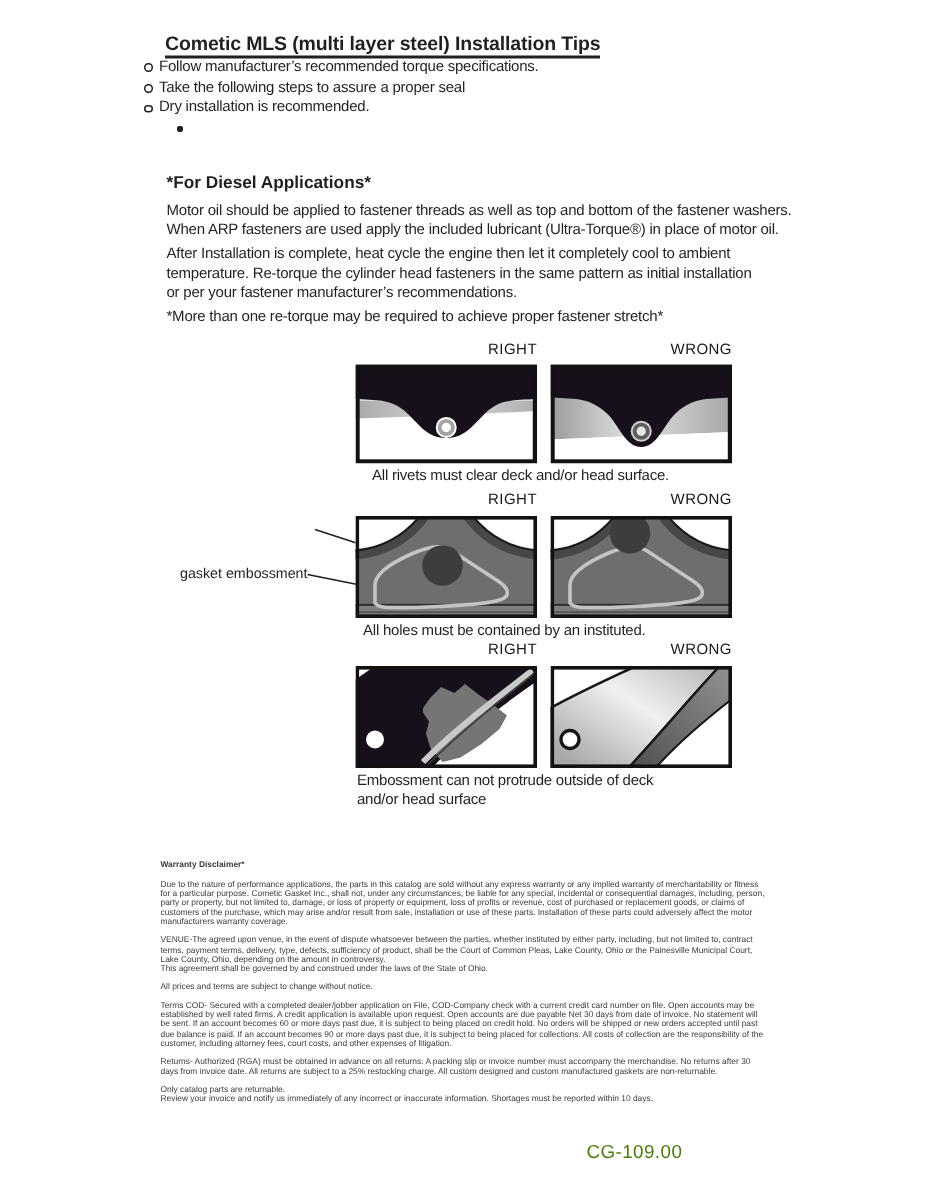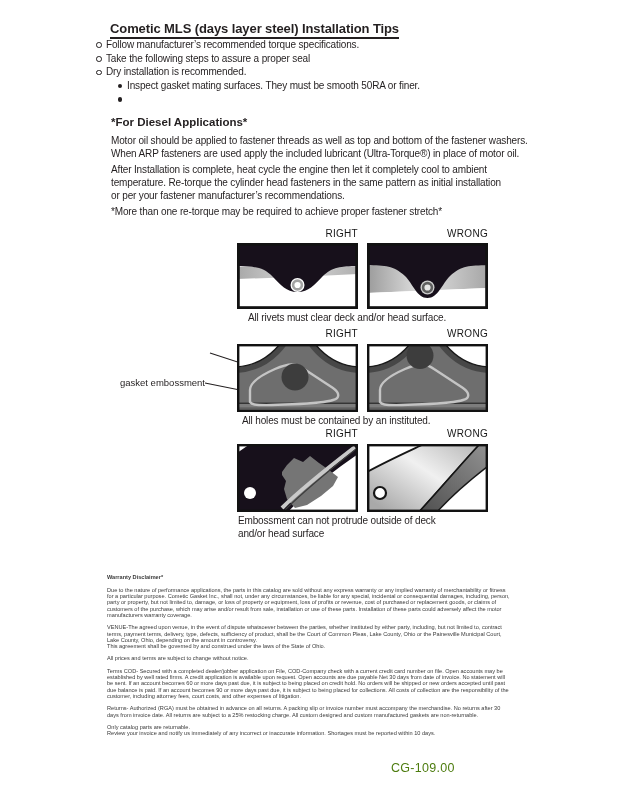--- a/index.html
+++ b/index.html
@@ -54,39 +54,38 @@
   .fineprint .fp-h { font-weight:bold; margin:0 0 6.5px 0; }
   .fineprint p { margin:0 0 6px 0; white-space:pre-line; }
 
   .footer { position:absolute; left:391px; top:761px; font-size:12.5px; letter-spacing:0.3px; color:#4d7c0f; }
 </style>
 </head>
 <body>
 
 <div class="page">
 
-  <div class="title">Cometic MLS (days layer steel) Installation Tips</div>
+  <div class="title">Cometic MLS (multi layer steel) Installation Tips</div>
 
   <div class="bullets tight">
     <div class="b-row">
       <span class="b-circle"></span>
       <span>Follow manufacturer’s recommended torque specifications.</span>
     </div>
     <div class="b-row">
       <span class="b-circle"></span>
       <span>Take the following steps to assure a proper seal</span>
     </div>
     <div class="b-row">
       <span class="b-circle"></span>
       <span>Dry installation is recommended.</span>
     </div>
     <div class="sub">
       <div class="b-row">
         <span class="b-dot"></span>
-        <span>Inspect gasket mating surfaces.  They must be smooth 50RA or finer.</span>
       </div>
       <div class="b-row">
         <span class="b-dot"></span>
       </div>
     </div>
   </div>
 
   <div class="diesel-heading">*For Diesel Applications*</div>
   <div class="para para1 tight">Motor oil should be applied to fastener threads as well as top and bottom of the fastener washers.
 When ARP fasteners are used apply the included lubricant (Ultra-Torque®) in place of motor oil.</div>

